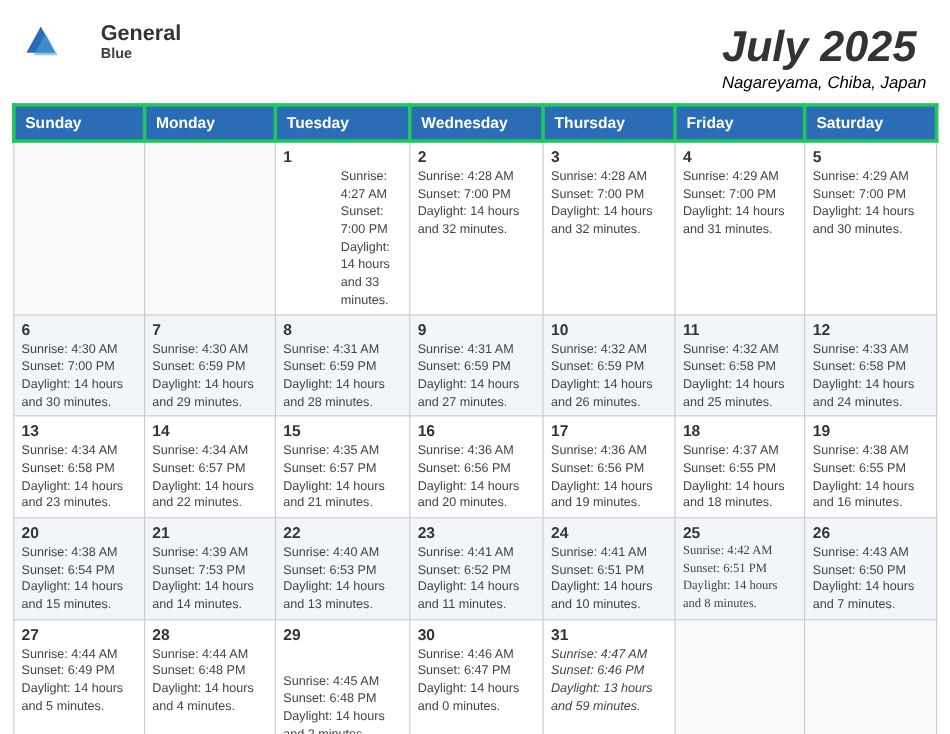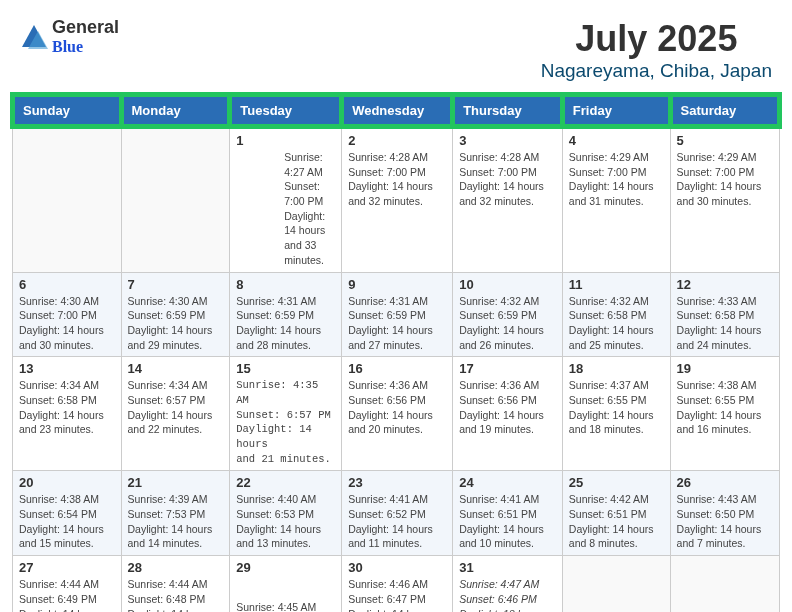--- a/index.html
+++ b/index.html
@@ -17,62 +17,63 @@
       padding: 8px 10px 6px 10px;
     }
     .logo {
       display: flex;
       align-items: center;
     }
     .logo-text {
       display: flex;
       flex-direction: column;
       line-height: 1.1;
+      margin-left: 32px;
     }
     .logo-general {
       font-size: 18px;
       font-weight: bold;
       color: #333;
     }
     .logo-blue {
-      font-size: 16px;
-      font-weight: bold;
-      color: #1d4ed8;
-      font-family: Liberation Serif, serif;
+      font-size: 12px;
+      font-weight: bold;
+      color: #404040;
     }
     .logo-icon {
       width: 28px;
       height: 28px;
       margin-right: 4px;
     }
     .title-area {
-      text-align: center;
+      text-align: left;
+      font-style: italic;
     }
     .month-title {
       font-size: 36px;
       font-weight: bold;
       color: #333;
     }
     .location {
-      font-size: 19px;
-      color: #0c4a6e;
+      font-size: 14px;
+      color: #000000;
     }
     .calendar {
       width: 100%;
       border-collapse: collapse;
       margin-top: 4px;
     }
     .calendar th {
       background-color: #2a6db5;
       color: #fff;
       text-align: left;
       padding: 6px 8px;
       font-size: 13px;
       font-weight: bold;
-      border: 5px solid #22c55e;
+      border: 3px solid #22c55e;
     }
     .calendar td {
       border: 1px solid #ccc;
       vertical-align: top;
       padding: 4px 6px;
       width: 113px;
       min-height: 80px;
     }
     .day-num {
       font-size: 13px;
@@ -226,21 +227,21 @@
         </td>
         <td>
           <span class="day-num">14</span>
           <div class="day-info" style="white-space: pre-line;">Sunrise: 4:34 AM
 Sunset: 6:57 PM
 Daylight: 14 hours
 and 22 minutes.</div>
         </td>
         <td>
           <span class="day-num">15</span>
-          <div class="day-info" style="white-space: pre-line; font-family: Liberation Mono, monospace;">Sunrise: 4:35 AM
+          <div class="day-info" style="white-space: pre-line;">Sunrise: 4:35 AM
 Sunset: 6:57 PM
 Daylight: 14 hours
 and 21 minutes.</div>
         </td>
         <td>
           <span class="day-num">16</span>
           <div class="day-info" style="white-space: pre-line;">Sunrise: 4:36 AM
 Sunset: 6:56 PM
 Daylight: 14 hours
 and 20 minutes.</div>
@@ -298,21 +299,21 @@
         </td>
         <td>
           <span class="day-num">24</span>
           <div class="day-info" style="white-space: pre-line;">Sunrise: 4:41 AM
 Sunset: 6:51 PM
 Daylight: 14 hours
 and 10 minutes.</div>
         </td>
         <td>
           <span class="day-num">25</span>
-          <div class="day-info" style="white-space: pre-line;">Sunrise: 4:42 AM
+          <div class="day-info" style="white-space: pre-line; font-family: Liberation Serif, serif;">Sunrise: 4:42 AM
 Sunset: 6:51 PM
 Daylight: 14 hours
 and 8 minutes.</div>
         </td>
         <td>
           <span class="day-num">26</span>
           <div class="day-info" style="white-space: pre-line;">Sunrise: 4:43 AM
 Sunset: 6:50 PM
 Daylight: 14 hours
 and 7 minutes.</div>

